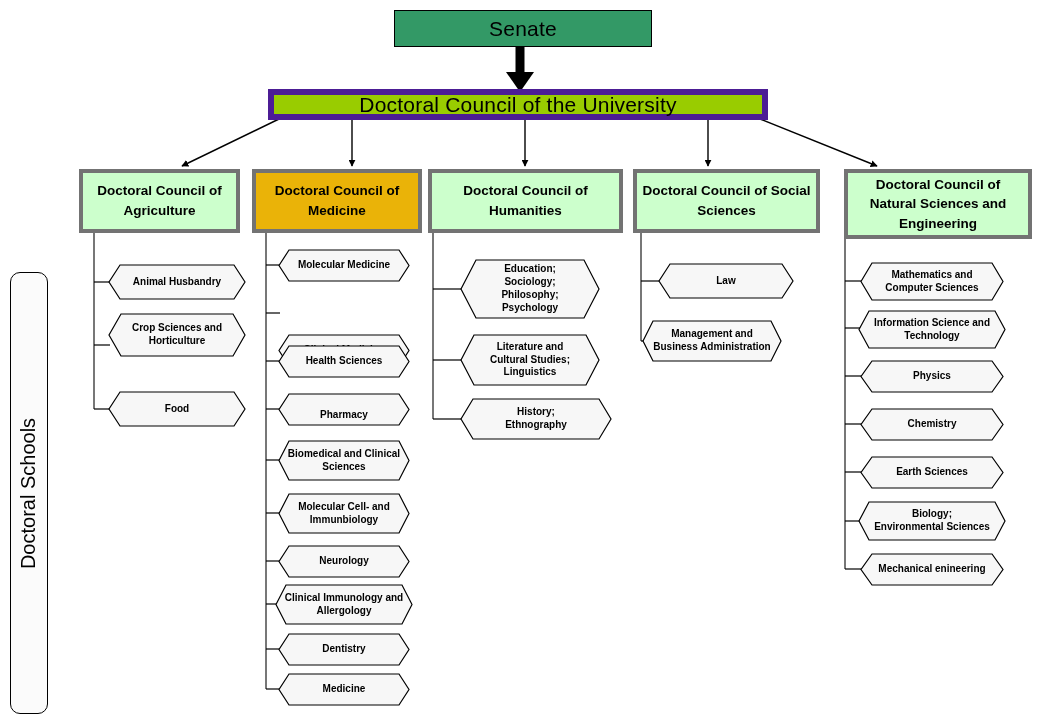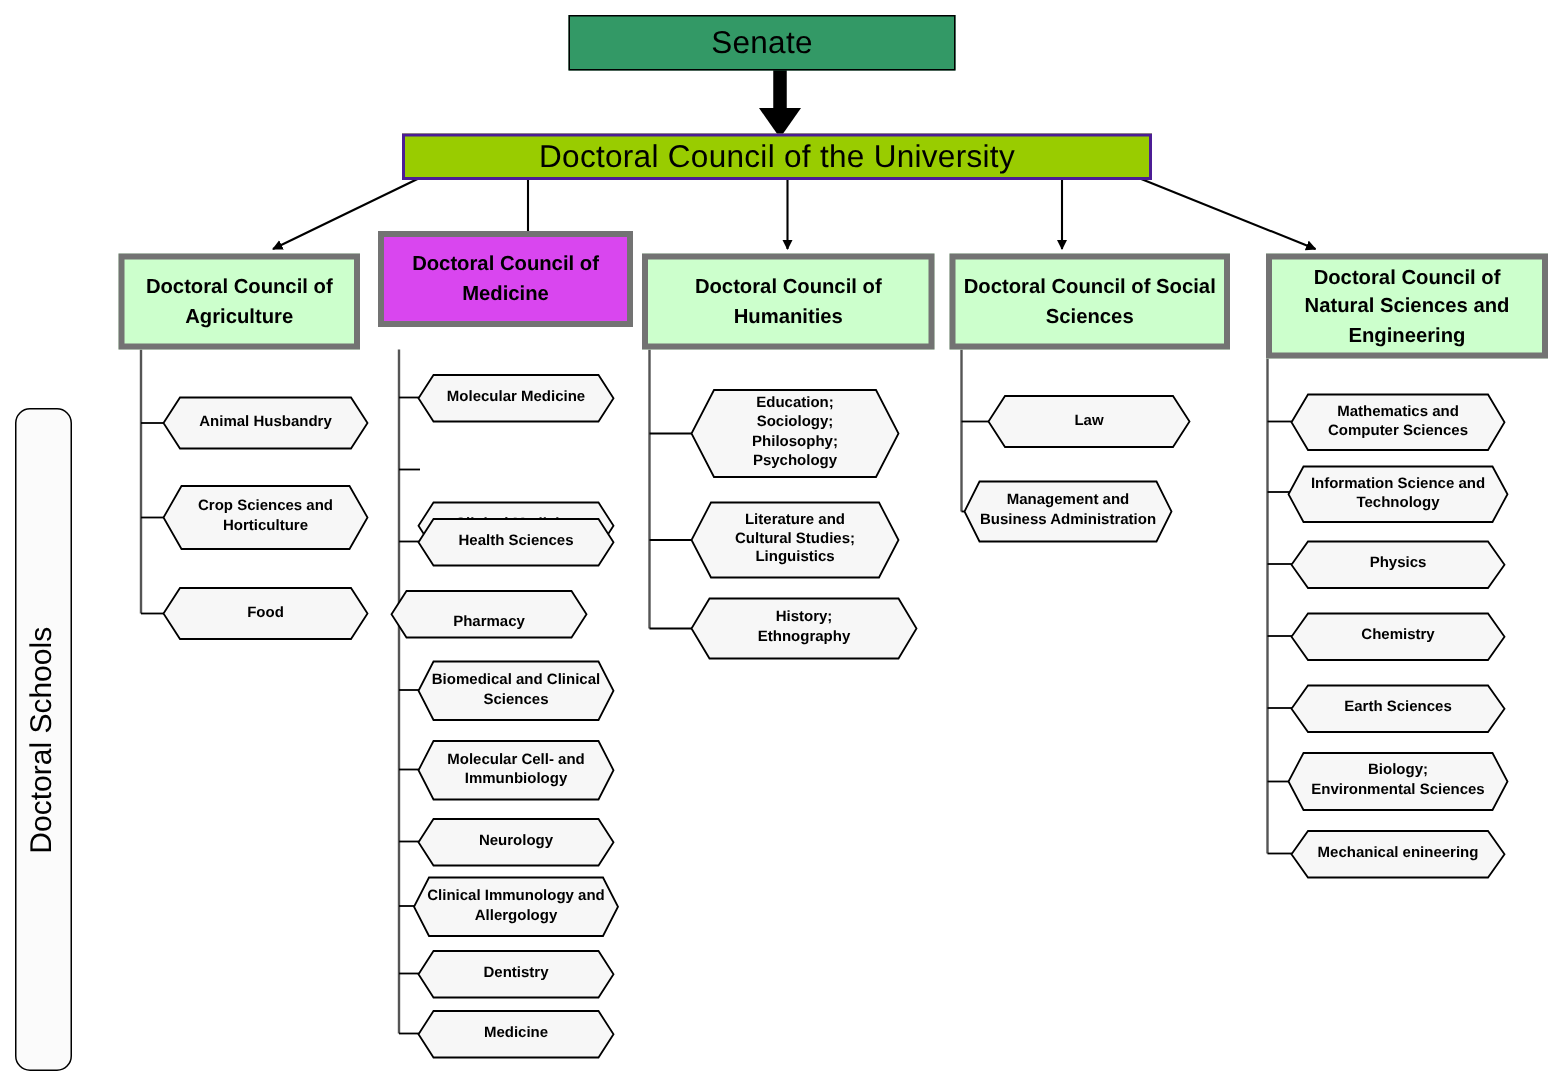--- a/index.html
+++ b/index.html
@@ -43,21 +43,21 @@
   }
 
   
   .senate-box {
     border: 1px solid #000000;
     font-size: 21px;
     color: #000000;
     letter-spacing: .2px;
   }
   .university-box {
-    border: 2px solid #4c1d95;
+    border: 6px solid #4c1d95;
     font-size: 21px;
     color: #000000;
     letter-spacing: .2px;
   }
 
   
   .council-box {
     border: 4px solid #737373;
     font-size: 13.5px;
     font-weight: bold;
@@ -191,33 +191,33 @@
       <line x1="845" y1="472" x2="862" y2="472" stroke="#000000" stroke-width="1.2"></line>
       <line x1="845" y1="521" x2="862" y2="521" stroke="#000000" stroke-width="1.2"></line>
       <line x1="845" y1="569" x2="862" y2="569" stroke="#000000" stroke-width="1.2"></line>
     </g>
   </svg>
 
   <div class="side-label" style="left:10px; top:272px; width:36px; height:440px;">
     <span>Doctoral Schools</span>
   </div>
 
-  <div class="node senate-box" style="left:379px; top:10px; width:258px; height:37px; background:#339966;">
+  <div class="node senate-box" style="left:394px; top:10px; width:258px; height:37px; background:#339966;">
     <span>Senate</span>
   </div>
 
   <div class="node university-box" style="left:268px; top:89px; width:500px; height:31px; background:#99CC00;">
     <span>Doctoral Council of the University</span>
   </div>
 
   <div class="node council-box" style="left:79px; top:169px; width:161px; height:64px; background:#CCFFCC;">
     <span>Doctoral Council of Agriculture</span>
   </div>
 
-  <div class="node council-box" style="left:252px; top:154px; width:170px; height:64px; background:#d946ef;">
+  <div class="node council-box" style="left:252px; top:169px; width:170px; height:64px; background:#eab308;">
     <span>Doctoral Council of Medicine</span>
   </div>
 
   <div class="node council-box" style="left:428px; top:169px; width:195px; height:64px; background:#CCFFCC;">
     <span>Doctoral Council of Humanities</span>
   </div>
 
   <div class="node council-box" style="left:633px; top:169px; width:187px; height:64px; background:#CCFFCC;">
     <span>Doctoral Council of Social Sciences</span>
   </div>
@@ -226,21 +226,21 @@
     <span>Doctoral Council of Natural Sciences and Engineering</span>
   </div>
 
   <div class="hex" style="left:108px; top:264px; width:138px; height:36px;">
     <svg width="138" height="36" viewBox="0 0 138 36">
       <polygon points="12,1 126,1 137,18 126,35 12,35 1,18" fill="#F7F7F7" stroke="#000000" stroke-width="1.2"></polygon>
     </svg>
     <div class="hex-label">Animal Husbandry</div>
   </div>
 
-  <div class="hex" style="left:108px; top:323px; width:138px; height:44px;">
+  <div class="hex" style="left:108px; top:313px; width:138px; height:44px;">
     <svg width="138" height="44" viewBox="0 0 138 44">
       <polygon points="13,1 125,1 137,22 125,43 13,43 1,22" fill="#F7F7F7" stroke="#000000" stroke-width="1.2"></polygon>
     </svg>
     <div class="hex-label">Crop Sciences and Horticulture</div>
   </div>
 
   <div class="hex" style="left:108px; top:391px; width:138px; height:36px;">
     <svg width="138" height="36" viewBox="0 0 138 36">
       <polygon points="12,1 126,1 137,18 126,35 12,35 1,18" fill="#F7F7F7" stroke="#000000" stroke-width="1.2"></polygon>
     </svg>
@@ -261,21 +261,21 @@
     <div class="hex-label">Clinical Medicine</div>
   </div>
 
   <div class="hex" style="left:278px; top:345px; width:132px; height:33px;">
     <svg width="132" height="33" viewBox="0 0 132 33">
       <polygon points="11,1 121,1 131,16.5 121,32 11,32 1,16.5" fill="#F7F7F7" stroke="#000000" stroke-width="1.2"></polygon>
     </svg>
     <div class="hex-label">Health Sciences</div>
   </div>
 
-  <div class="hex" style="left:260px; top:393px; width:132px; height:44px;">
+  <div class="hex" style="left:278px; top:393px; width:132px; height:44px;">
     <svg width="132" height="33" viewBox="0 0 132 33">
       <polygon points="11,1 121,1 131,16.5 121,32 11,32 1,16.5" fill="#F7F7F7" stroke="#000000" stroke-width="1.2"></polygon>
     </svg>
     <div class="hex-label">Pharmacy</div>
   </div>
 
   <div class="hex" style="left:278px; top:440px; width:132px; height:41px;">
     <svg width="132" height="41" viewBox="0 0 132 41">
       <polygon points="11,1 121,1 131,20.5 121,40 11,40 1,20.5" fill="#F7F7F7" stroke="#000000" stroke-width="1.2"></polygon>
     </svg>

